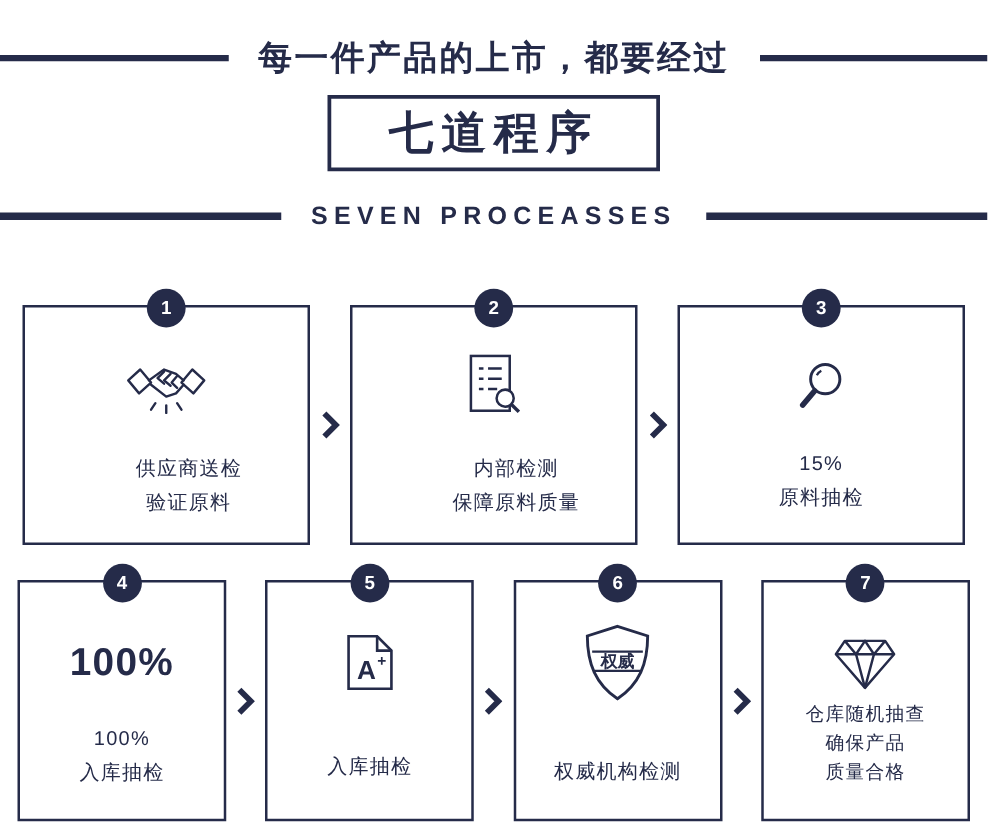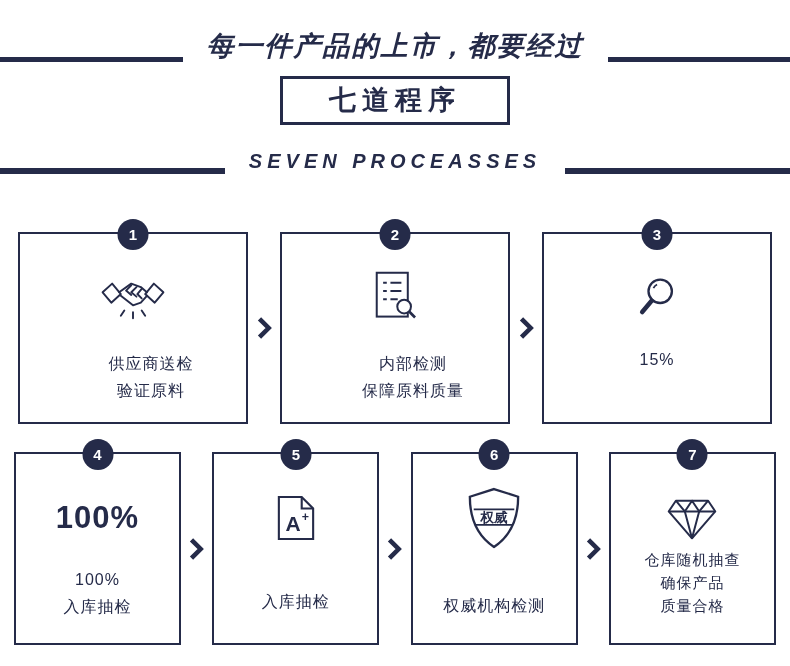--- a/index.html
+++ b/index.html
@@ -1,27 +1,27 @@
 <!DOCTYPE html>
 <html><head>
 <meta charset="utf-8">
 <style>
   :root{ --navy:#252b49; --white:#ffffff; }
   *{ box-sizing:border-box; margin:0; padding:0; }
   body{ background:#fff; font-family:"Liberation Sans","DejaVu Sans",sans-serif; color:var(--navy); }
   .page{ position:relative; width:790px; height:666px; margin:0 auto; background:#fff; overflow:hidden; padding-top:30px; }
 
   
-  .hline-row{ display:flex; align-items:flex-end; gap:24px;font-style:italic; }
+  .hline-row{ display:flex; align-items:center; gap:24px; }
   .hline{ flex:1; height:5px; background:var(--navy); }
   .hline.thick{ height:6px; }
   .head-sub{ font-size:27px; font-weight:bold; letter-spacing:2px; white-space:nowrap; line-height:1.2; }
   .head-en{ font-size:20px; font-weight:bold; letter-spacing:5px; white-space:nowrap; line-height:1.3; }
   .title-box{ width:fit-content; margin:14px auto 0; border:3px solid var(--navy); padding:4px 46px; }
-  .title-box span{ font-size:27px; font-weight:bold; letter-spacing:6px; line-height:1.3; }
+  .title-box span{ font-size:36px; font-weight:bold; letter-spacing:6px; line-height:1.3; }
   .row-en{ margin-top:23px; }
 
   
   .steps-row{ display:flex; justify-content:space-between; align-items:stretch; }
   .row-a{ margin-top:58px; height:192px; padding:0 18px; }
   .row-b{ margin-top:28px; height:193px; padding:0 14px; }
 
   .step-card{ position:relative; border:2px solid var(--navy); background:#fff; height:100%; }
   .w230{ width:230px; }
   .w167{ width:167px; }
@@ -130,20 +130,21 @@
         <svg viewBox="0 0 50 50" width="45" height="45">
           <g fill="none" stroke="currentColor">
             <circle cx="28" cy="17" r="13" stroke-width="2.6"></circle>
             <path d="M20.5 13.5 A 9 9 0 0 1 24.5 9.5" stroke-width="2"></path>
             <path d="M18.5 27.5 L8 40" stroke-width="5" stroke-linecap="round"></path>
           </g>
         </svg>
       </div>
       <div class="step-text txt-mid2">
         <div>15%</div>
+        <div>原料抽检</div>
       </div>
     </div>
 
   </div>
 
   <div class="steps-row row-b">
 
     <div class="step-card w167">
       <div class="badge">4</div>
       <div class="big-num">100%</div>

